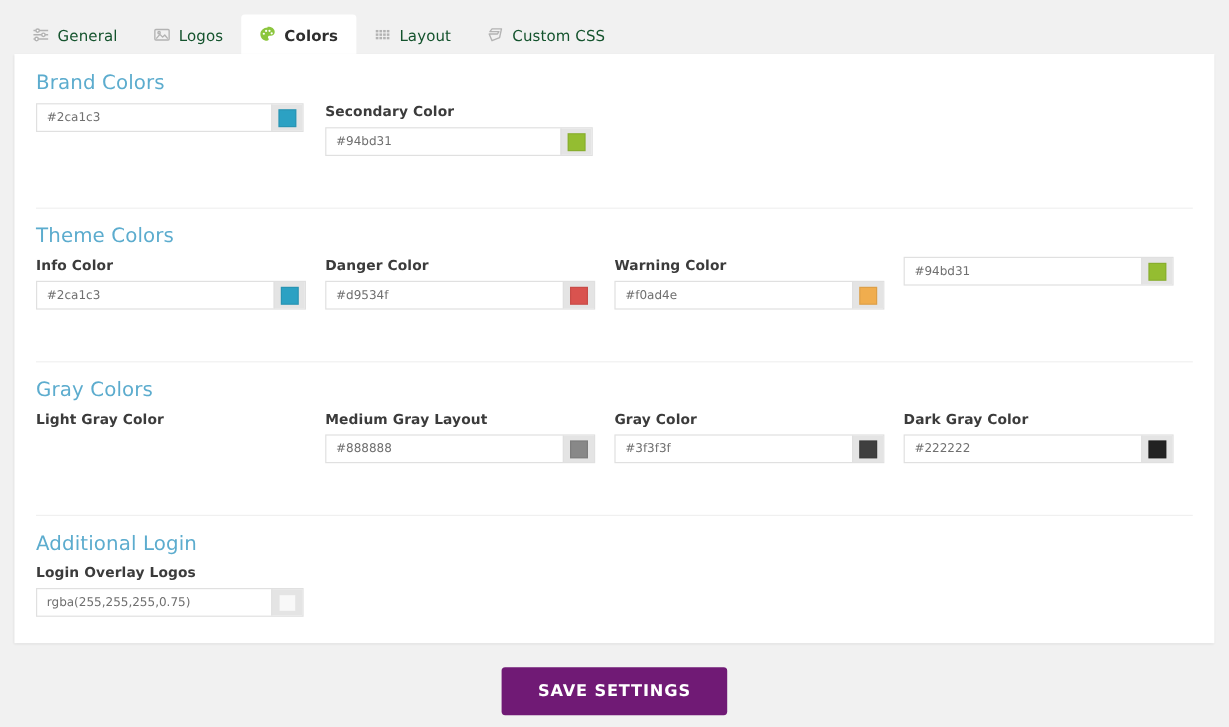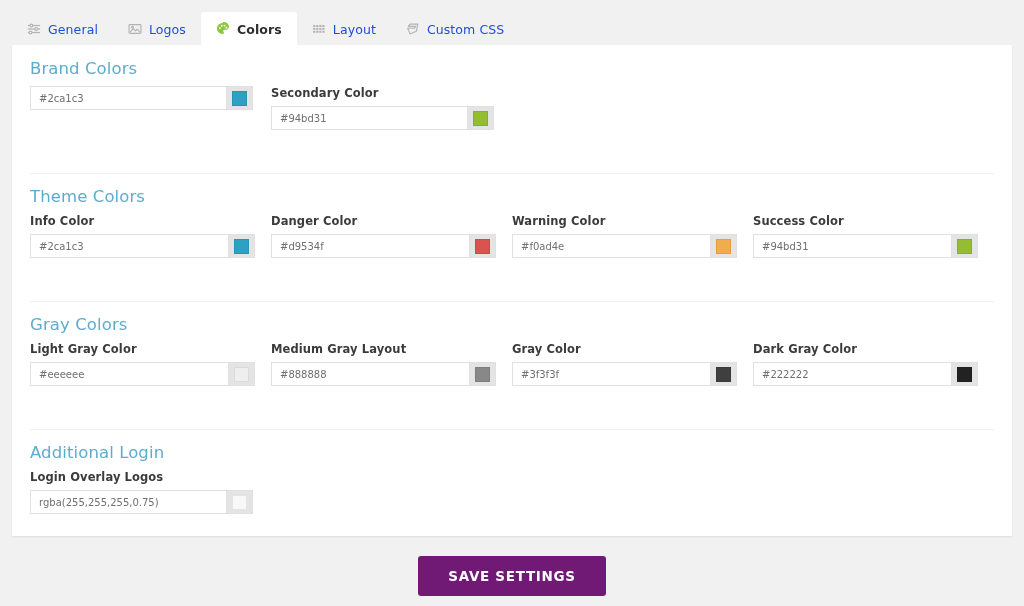--- a/index.html
+++ b/index.html
@@ -23,21 +23,21 @@
     align-items: flex-end;
   }
 
   .tab {
     display: flex;
     align-items: center;
     gap: 7px;
     height: 34px;
     padding: 0 15px;
     font-size: 12.5px;
-    color: #1d4ed8;
+    color: #14532d;
     cursor: pointer;
     border-radius: 3px 3px 0 0;
     user-select: none;
   }
   .tab .tab-label { letter-spacing: .1px; }
   .tab.active {
     background: #ffffff;
     color: #2e2e2e;
     font-weight: bold;
   }
@@ -261,40 +261,33 @@
       <div class="field" style="left: 500px; top: 41px; width: 225px;">
         <label class="field-label">Warning Color</label>
         <div class="field-control">
           <input type="text" class="field-input" value="#f0ad4e" style="">
           <div class="swatch-btn">
             <div class="swatch" style="background: rgb(240, 173, 78);"></div>
           </div>
         </div>
       </div>
       <div class="field" style="left: 741px; top: 41px; width: 225px;">
-        <label class="field-label">Success Color</label>
         <div class="field-control">
           <input type="text" class="field-input" value="#94bd31" style="">
           <div class="swatch-btn">
             <div class="swatch" style="background: rgb(148, 189, 49);"></div>
           </div>
         </div>
       </div>
     </div>
     <div class="section" style="top: 256px;">
       <div class="divider"></div>
       <div class="section-title" style="top: 14px;">Gray Colors</div>
       <div class="field" style="left: 18px; top: 41px; width: 225px;">
         <label class="field-label">Light Gray Color</label>
-        <div class="field-control">
-          <input type="text" class="field-input" value="#eeeeee" style="">
-          <div class="swatch-btn">
-            <div class="swatch" style="background: rgb(238, 238, 238);"></div>
-          </div>
-        </div>
       </div>
       <div class="field" style="left: 259px; top: 41px; width: 225px;">
         <label class="field-label">Medium Gray Layout</label>
         <div class="field-control">
           <input type="text" class="field-input" value="#888888" style="">
           <div class="swatch-btn">
             <div class="swatch" style="background: rgb(136, 136, 136);"></div>
           </div>
         </div>
       </div>

